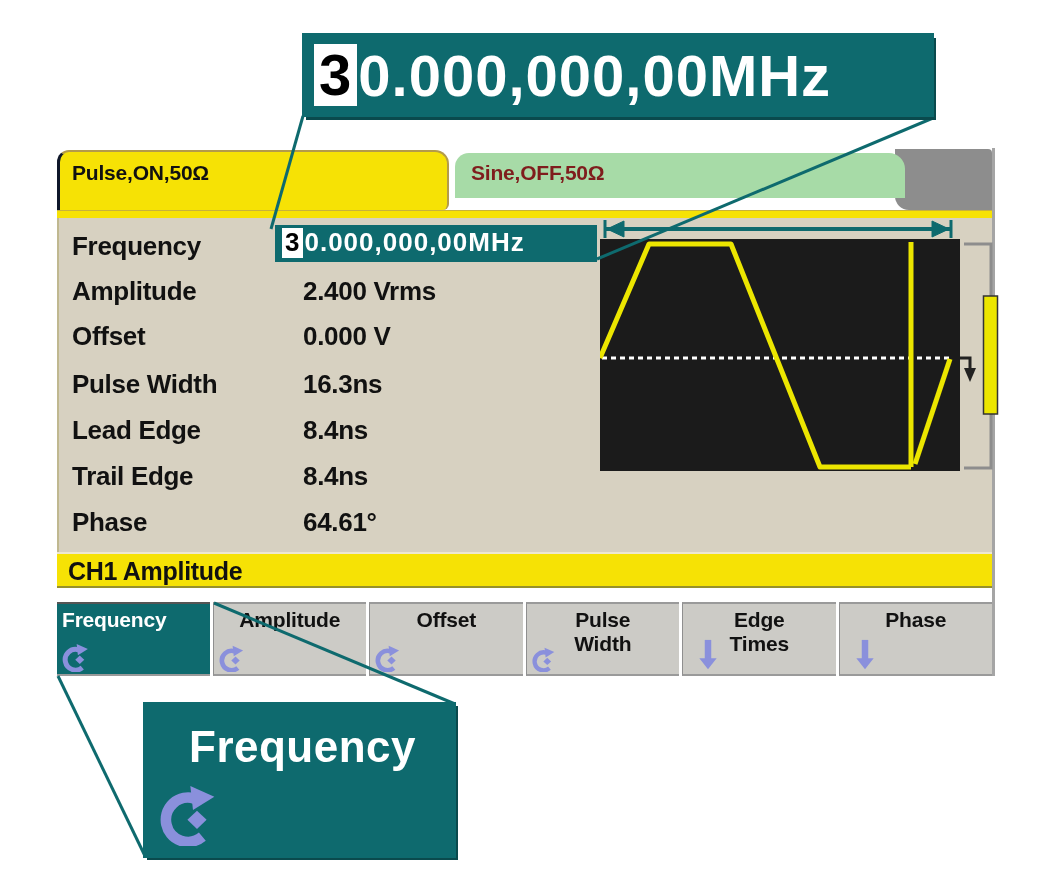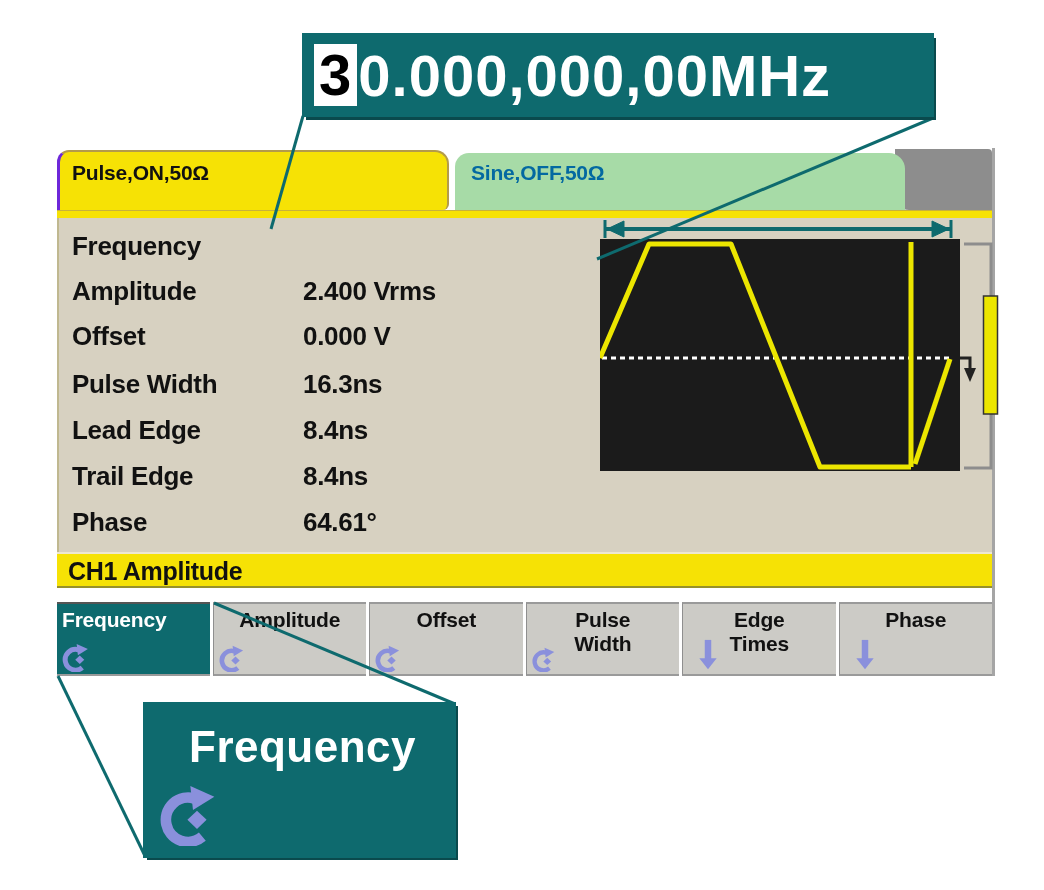--- a/index.html
+++ b/index.html
@@ -33,24 +33,24 @@
   
   .overlay{position:absolute;left:0;top:0;width:1044px;height:890px;z-index:4;pointer-events:none;}
   .overlay line{stroke:var(--teal);stroke-width:3;}
 
   
   .screen{position:absolute;left:57px;top:148px;width:938px;height:528px;border-right:3px solid #a5a5a5;z-index:1;}
   .tabs{position:relative;height:62px;}
   .bezel-corner{position:absolute;right:0;top:1px;width:97px;height:61px;background:var(--bezel_gray);border-radius:0 4px 0 14px;}
   .tab{position:absolute;font-size:21px;letter-spacing:-0.2px;}
   .tab-active{left:0;top:2px;width:392px;height:60px;background:var(--yellow);
-    border:2px solid var(--tab_border);border-left:3px solid #6d28d9;border-bottom:none;
+    border:2px solid var(--tab_border);border-left:3px solid #0f172a;border-bottom:none;
     border-radius:12px 14px 6px 0;color:#111;padding:9px 0 0 12px;}
-  .tab-inactive{left:398px;top:5px;width:450px;height:57px;background:var(--green_tab);
-    border-radius:14px 16px 0 0;color:#0369a1;padding:8px 12px 0 16px;}
+  .tab-inactive{left:398px;top:5px;width:450px;height:45px;background:var(--green_tab);
+    border-radius:14px 16px 0 0;color:#7f1d1d;padding:8px 12px 0 16px;}
   .active-band{position:absolute;left:0;top:62px;width:100%;height:8px;background:var(--yellow);border-top:1px solid #c8b23a;}
 
   .main{position:absolute;left:0;top:70px;width:100%;height:334px;background:var(--beige);border-left:2px solid #c0b890;}
   .plabel,.pvalue{position:absolute;font-size:26px;line-height:36px;color:#111;letter-spacing:-0.3px;white-space:nowrap;}
   .plabel{left:13px;}
   .pvalue{left:208px;margin-left:36px;}
   .freq-field{position:absolute;left:216px;top:7px;width:322px;height:37px;background:var(--teal);
     color:#fff;font-size:26px;line-height:35px;letter-spacing:1px;padding-left:7px;white-space:nowrap;}
   .freq-field .cursor-digit{padding:0 3px;line-height:1.15;}
 
@@ -120,20 +120,23 @@
     <div class="main">
 
       <div class="plabel" style="top:10px">Frequency</div>
       <div class="plabel" style="top:55px">Amplitude</div>
       <div class="plabel" style="top:100px">Offset</div>
       <div class="plabel" style="top:148px">Pulse Width</div>
       <div class="plabel" style="top:194px">Lead Edge</div>
       <div class="plabel" style="top:240px">Trail Edge</div>
       <div class="plabel" style="top:286px">Phase</div>
 
+      <div class="freq-field">
+        <span class="cursor-digit">3</span><span>0.000,000,00MHz</span>
+      </div>
 
       <div class="pvalue" style="top:55px">2.400 Vrms</div>
       <div class="pvalue" style="top:100px">0.000 V</div>
       <div class="pvalue" style="top:148px">16.3ns</div>
       <div class="pvalue" style="top:194px">8.4ns</div>
       <div class="pvalue" style="top:240px">8.4ns</div>
       <div class="pvalue" style="top:286px">64.61°</div>
 
       <svg class="meas-arrow" width="352" height="22">
         <line x1="3" y1="2" x2="3" y2="20" stroke-width="3"></line>

